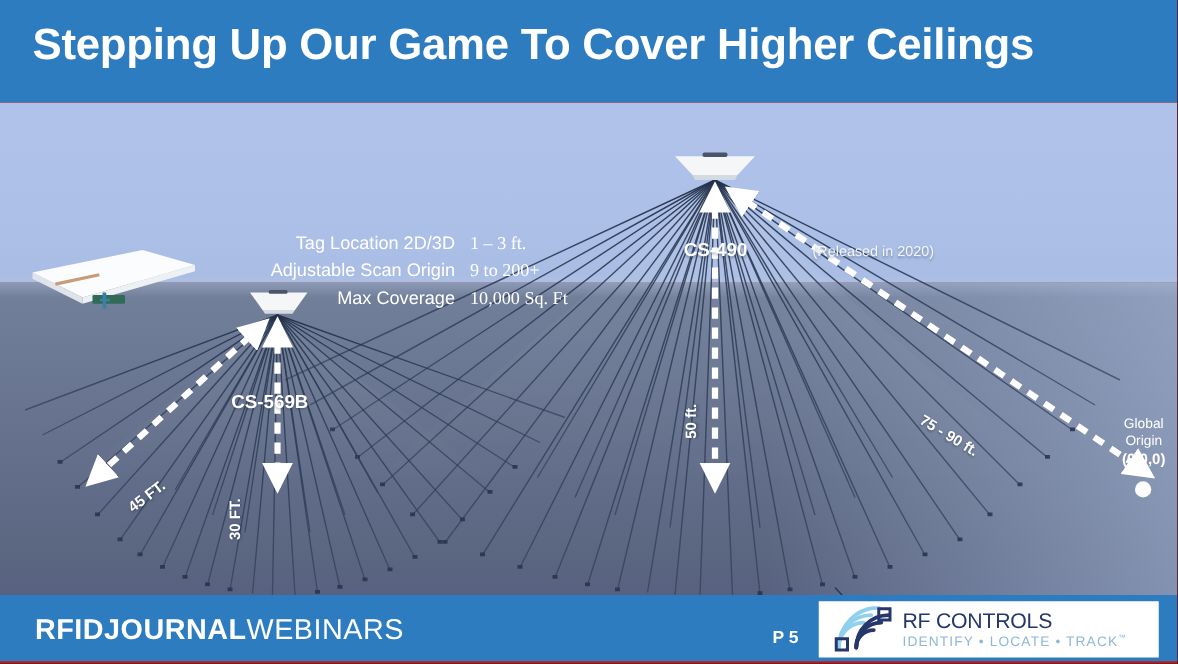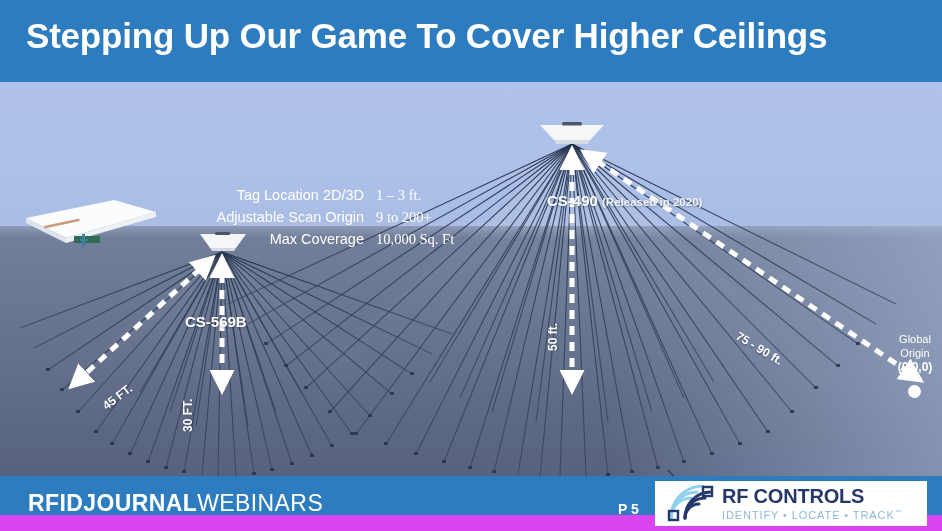--- a/index.html
+++ b/index.html
@@ -5,21 +5,21 @@
   * { box-sizing: border-box; margin: 0; padding: 0; }
   html, body {
     width: 942px; height: 531px;
     background: #123;
     font-family: "Liberation Sans", sans-serif;
     overflow: hidden;
   }
   .slide {
     position: relative;
     width: 942px; height: 531px;
-    background: #d946ef;
+    background: #b91c1c;
     overflow: hidden;
   }
 
   
   .header {
     position: absolute; left: 0; top: 0;
     width: 942px; height: 82px;
     background: #2e7cc0;
   }
   .header-title {
@@ -90,23 +90,24 @@
   
   .unit-label {
     position: absolute;
     color: #ffffff;
     white-space: nowrap;
     font-weight: 700;
     text-shadow: 0 1px 2px rgba(20,30,50,.35);
   }
   .label-490 { left: 547px; top: 110px; font-size: 15px; }
   .label-490 .rel {
-    font-weight: 700;
+    font-weight: 400;
     font-size: 11.5px;
     color: #f2f5fb;
+    margin-left: 48px;
   }
   .label-445 { left: 185px; top: 231px; font-size: 15px; }
 
   .global-origin {
     position: absolute; left: 884px; top: 250px;
     width: 62px;
     text-align: center;
     color: #ffffff;
     font-size: 11px;
     line-height: 14px;
@@ -149,21 +150,21 @@
   .dim-7590 {
     left: 737px; top: 246px;
     font-size: 12px;
     transform: rotate(31deg);
     transform-origin: left center;
   }
 
   
   .footer {
     position: absolute; left: 0; top: 476px;
-    width: 942px; height: 39px;
+    width: 942px; height: 53px;
     background: #2e7cc0;
   }
   .footer-brand {
     position: absolute; left: 28px; top: 14px;
     font-size: 23px;
     color: #ffffff;
     letter-spacing: .4px;
     white-space: nowrap;
   }
   .footer-brand .b1 { font-weight: 700; }
@@ -176,21 +177,21 @@
   .logo-box {
     position: absolute; left: 655px; top: 481px;
     width: 272px; height: 45px;
     background: #ffffff;
     display: flex; align-items: center;
     padding: 0 6px 0 10px;
   }
   .logo-mark { width: 52px; height: 38px; flex: 0 0 52px; }
   .logo-text { margin-left: 5px; line-height: 1; }
   .logo-name {
-    font-size: 20px; font-weight: 700; color: #25376b;
+    font-size: 17px; font-weight: 400; color: #25376b;
     letter-spacing: -.2px; white-space: nowrap;
   }
   .logo-tag {
     margin-top: 3px;
     font-size: 11px; color: #8fb8d8;
     letter-spacing: .9px; white-space: nowrap;
   }
   .logo-tag sup { font-size: 6px; }
 </style>
 </head>

